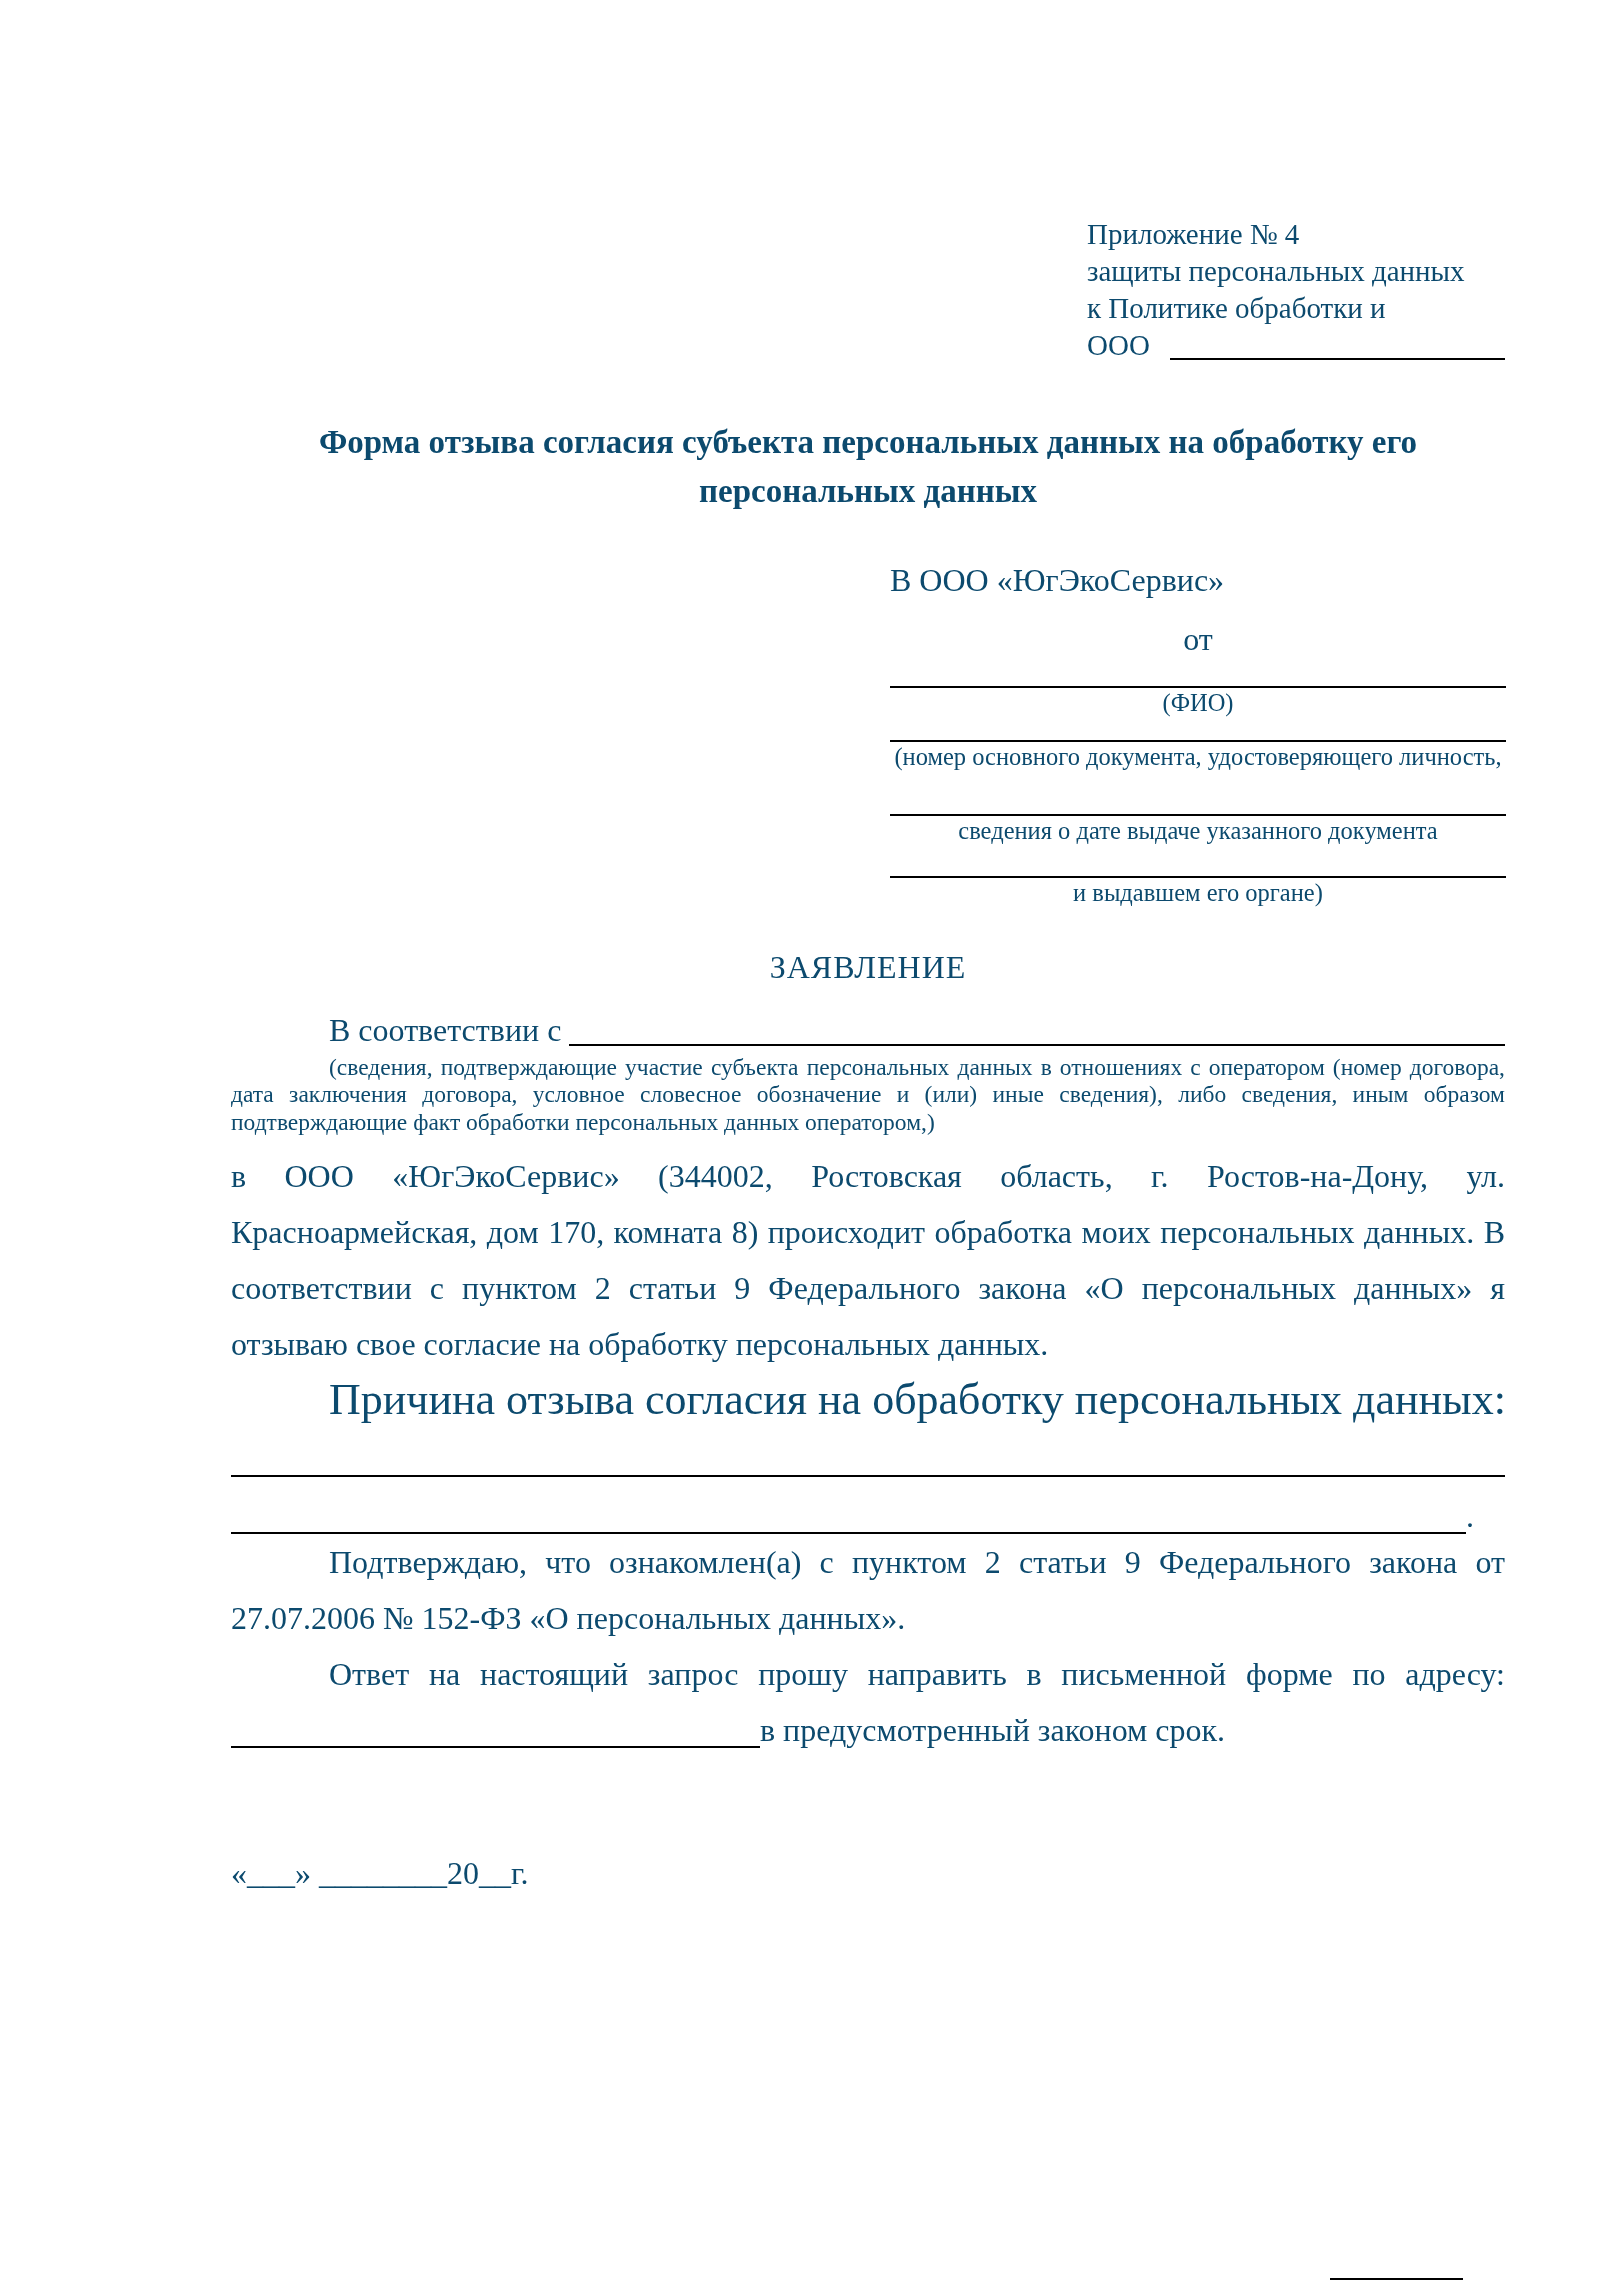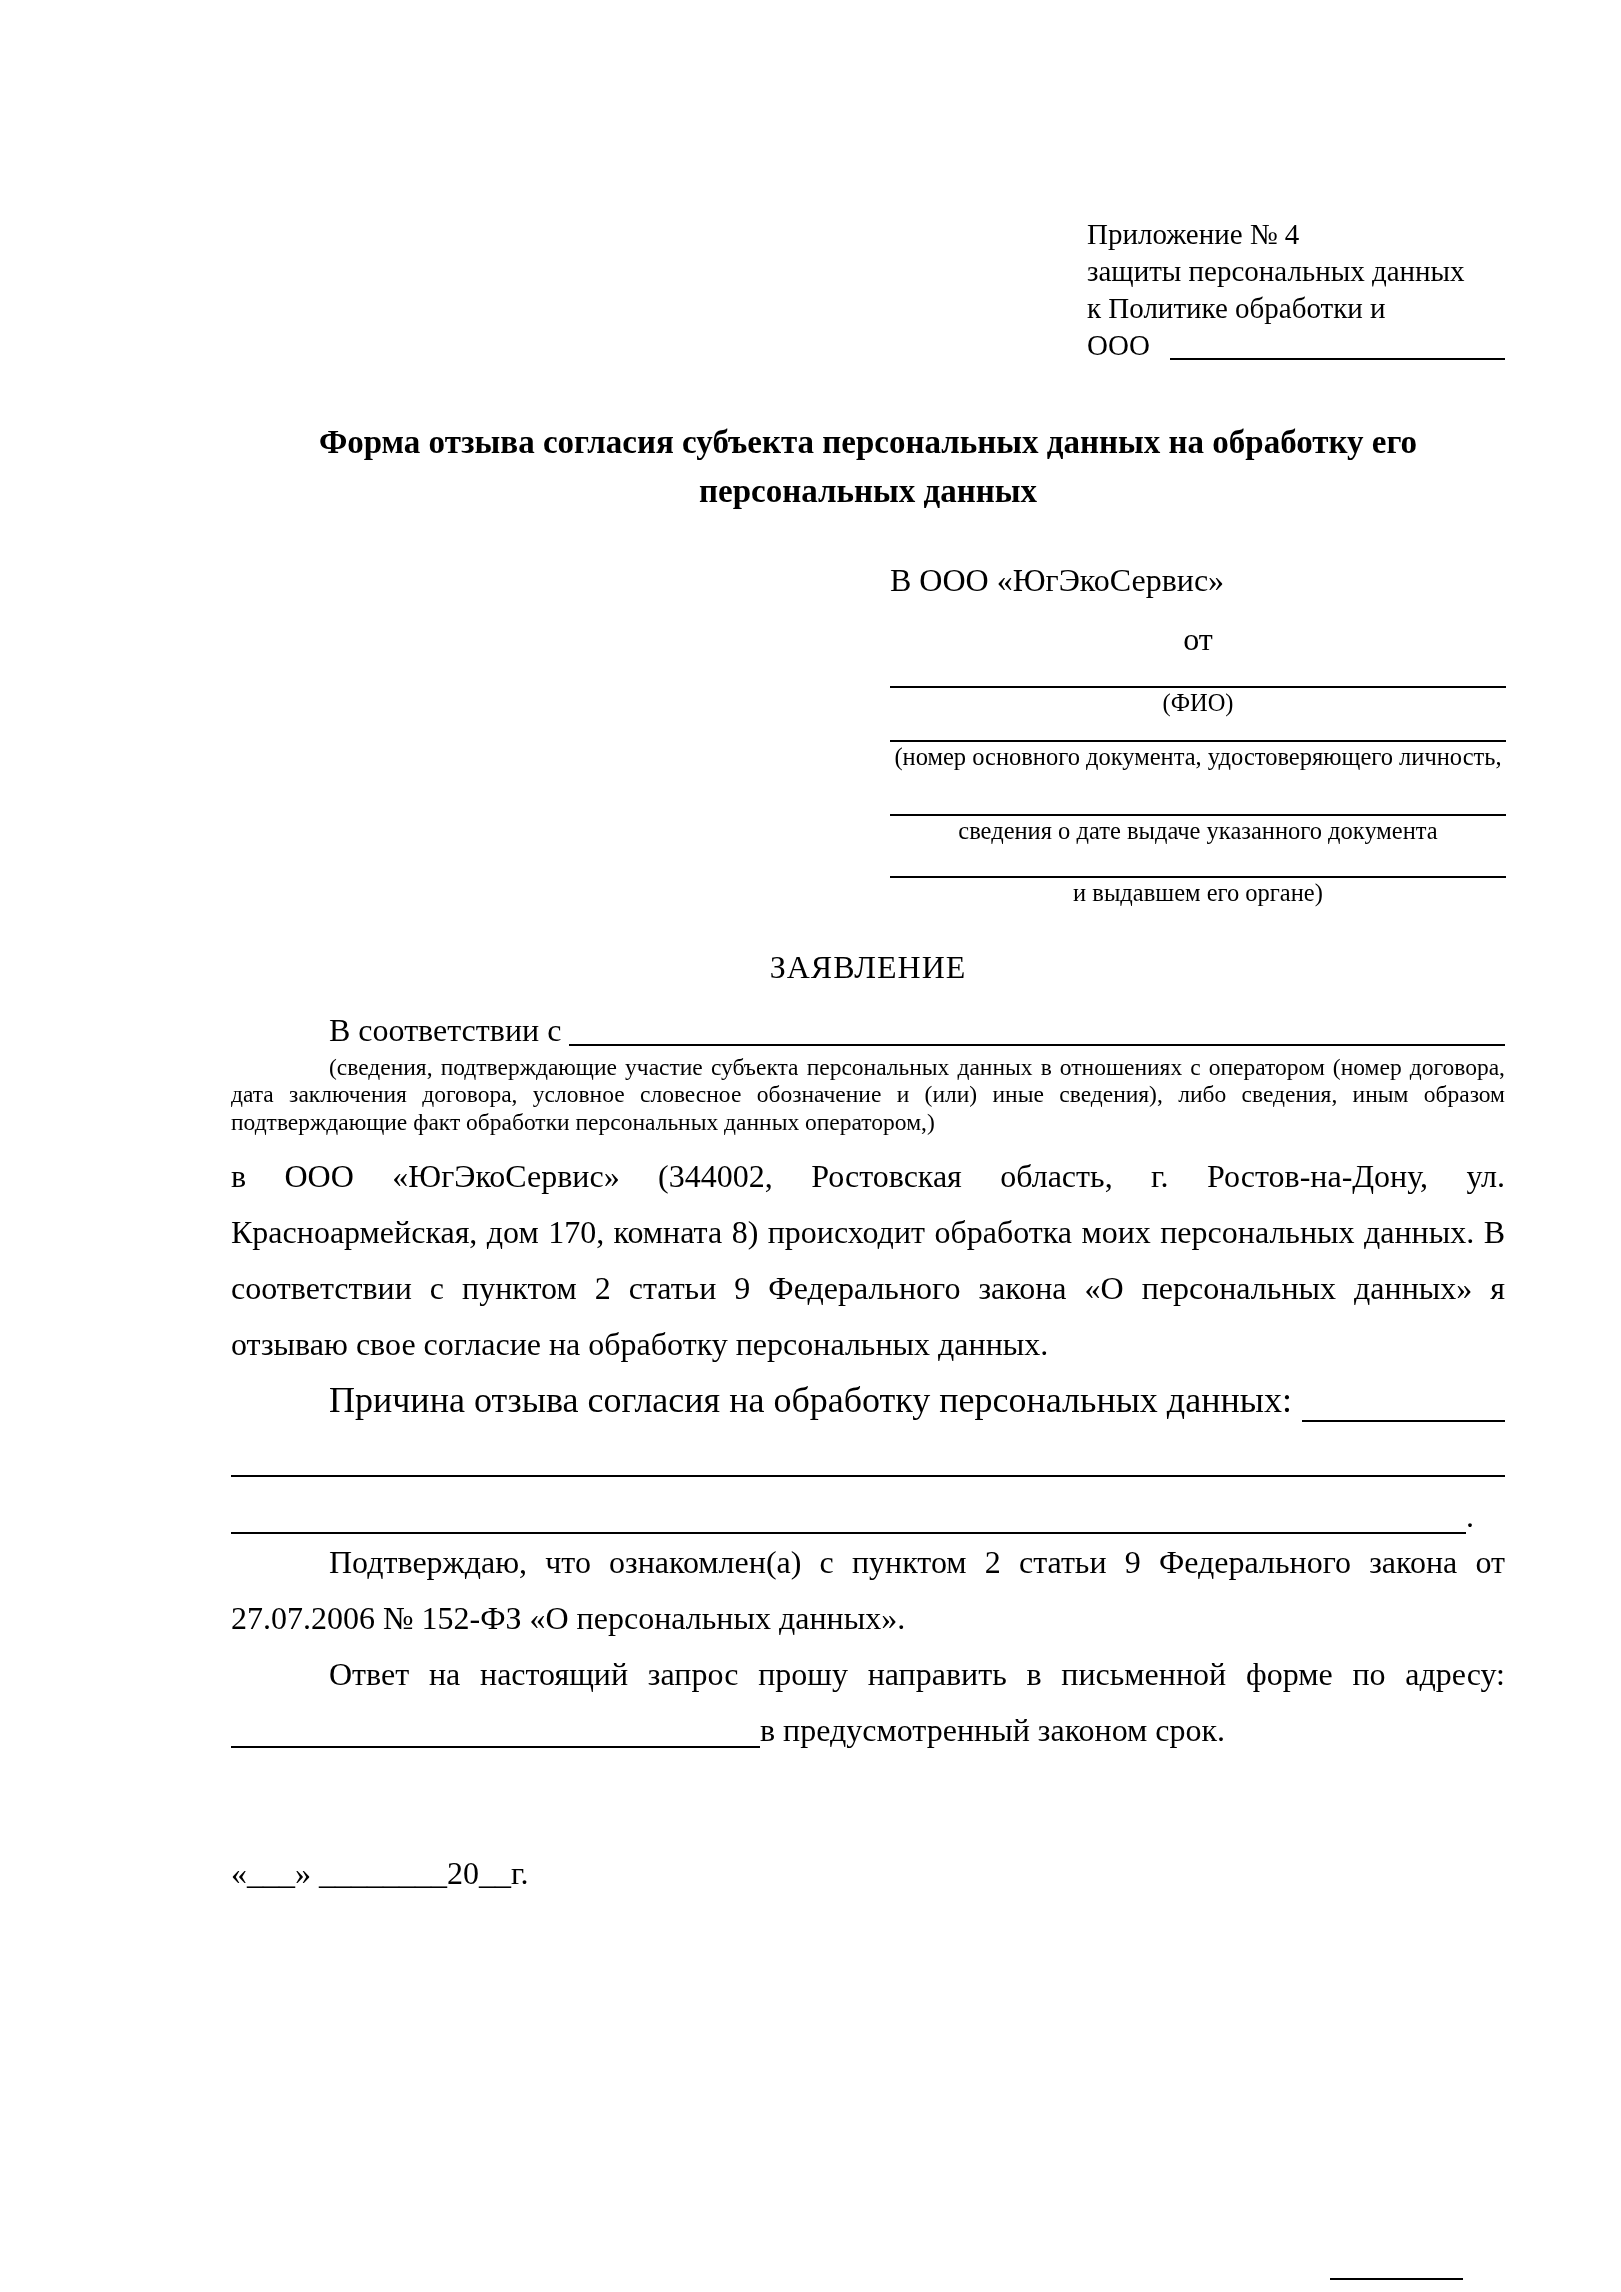--- a/index.html
+++ b/index.html
@@ -1,21 +1,21 @@
 <!DOCTYPE html>
 <html lang="ru"><head>
 <meta charset="utf-8">
 <style>
   * { margin:0; padding:0; box-sizing:border-box; }
   html,body { background:#ffffff; }
   .page {
     position:relative;
     width:1621px; height:2293px;
     background:#ffffff;
-    color:#000000;
+    color:#0c4a6e;
     font-family:"Liberation Serif","DejaVu Serif",serif;
     padding:216px 116px 0 231px;
     overflow:hidden;
   }
   
   .fill { flex:1 1 auto; border-bottom:2.9px solid #000; margin-bottom:5.9px; }
 
   
   .appendix-note { width:418px; margin-left:auto; font-size:29px; line-height:37px; }
   .ooo-line { display:flex;gap:20px; }
@@ -34,21 +34,21 @@
   .addr-field.f3 { height:45px; }
   .addr-field.f4 { height:33px; }
   .addr-caption { text-align:center; font-size:24.5px; line-height:29px; }
 
   
   .statement-heading { margin-top:39px; text-align:center; font-size:32px; line-height:43px; letter-spacing:1px; }
   .intro-line { margin-top:19.6px; display:flex; font-size:32px; line-height:43px; padding-left:98px; }
   .intro-line span[data-name="intro-text"] { white-space:pre; padding-right:7.8px; }
   .fine-print { margin-top:2px; font-size:23.5px; line-height:27.4px; text-align:justify; text-indent:98px; }
   .body-par { margin-top:11.8px; font-size:32px; line-height:56px; text-align:justify; }
-  .reason-line { display:flex; font-size:36px; line-height:56px; padding-left:98px; }
+  .reason-line { display:flex; font-size:44px; line-height:56px; padding-left:98px; }
   .reason-line span[data-name="reason-label"] { white-space:pre; padding-right:9.8px; }
   .blank-row { height:49px; border-bottom:2.9px solid #000; }
   .blank-row-end { display:flex; height:57px; padding-right:31px; font-size:32px; }
   .blank-row-end .fill { margin-bottom:0; }
   .blank-row-end .period { align-self:flex-end; line-height:35px; }
   .confirm-par { font-size:32px; line-height:56px; text-align:justify; text-indent:98px; }
   .reply-line1 { font-size:32px; line-height:56px; text-align:justify; text-align-last:justify; text-indent:98px; }
   .reply-line2 { display:flex; font-size:32px; line-height:56px; }
   .reply-line2 .fill { flex:0 0 529px; margin-bottom:9.8px; }
 

